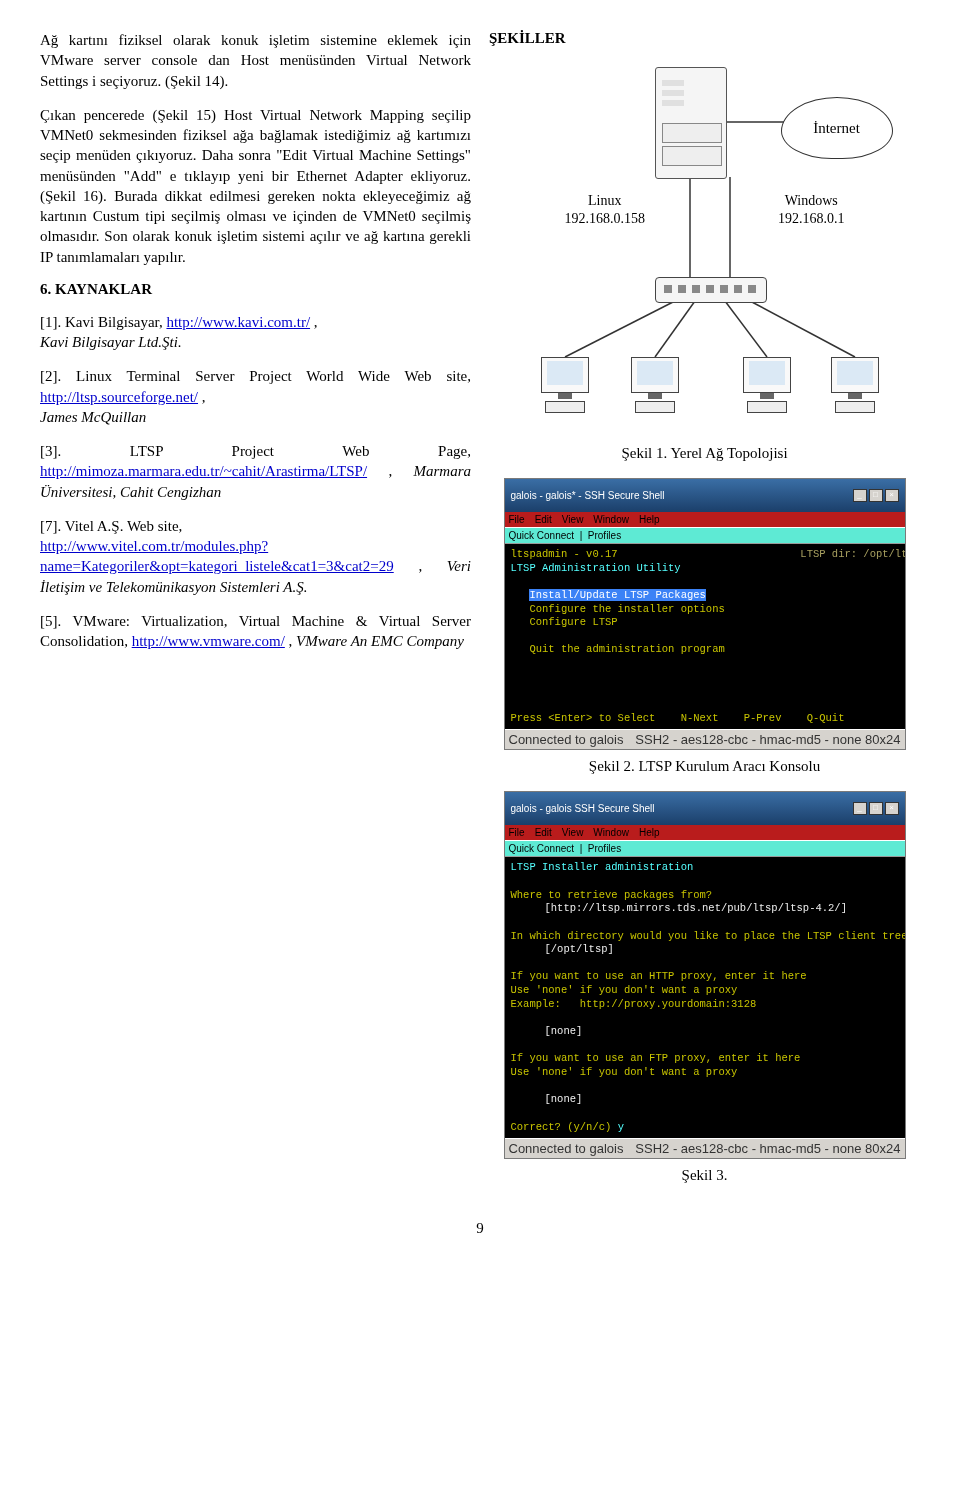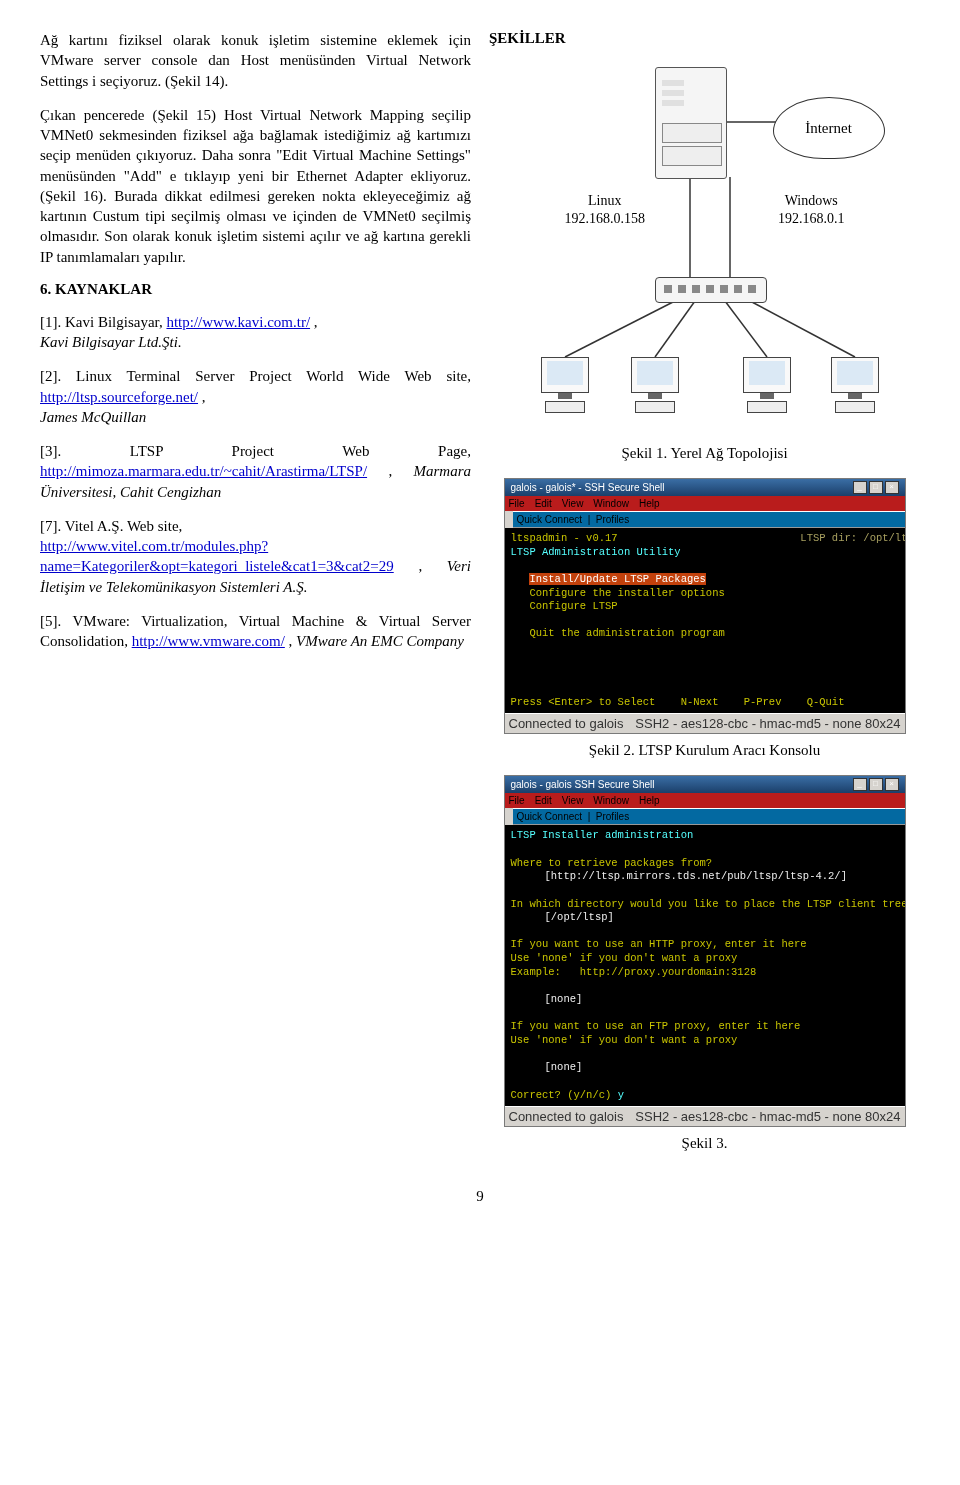--- a/index.html
+++ b/index.html
@@ -76,21 +76,21 @@
   .server .slot {
     position: absolute;
     left: 6px; width: 58px; height: 18px;
     border: 1px solid #888;
     background: #eee;
   }
   .server .slot.a { top: 55px; }
   .server .slot.b { top: 78px; }
   .cloud {
     position: absolute;
-    top: 40px; right: 20px;
+    top: 40px; right: 12px;
     width: 110px; height: 60px;
     border: 1.5px solid #333;
     border-radius: 50% 50% 45% 45% / 55% 55% 45% 45%;
     background: #fff;
     display: flex;
     align-items: center;
     justify-content: center;
   }
   .label {
     position: absolute;
@@ -159,21 +159,21 @@
     width: 400px;
     margin: 0 auto;
     border: 1px solid #7a7a7a;
     background: #d6d3ce;
     font-family: Tahoma, sans-serif;
     font-size: 10px;
   }
   .ssh-titlebar {
     background: linear-gradient(#3a6ea5, #1b3f6a);
     color: #fff;
-    padding: 2px 6px;
+    padding: 10px 6px;
     display: flex;
     justify-content: space-between;
     align-items: center;
   }
   .winbtns { display:flex; gap:2px; }
   .winbtn {
     width:12px; height:11px;
     background:#d6d3ce;
     border:1px solid #333;
     font-size:8px; line-height:9px; text-align:center;
@@ -181,38 +181,37 @@
   .ssh-menubar {
     padding: 2px 4px;
     display: flex;
     gap: 10px;
     background: #b91c1c;
   }
   .ssh-toolbar {
     padding: 2px 4px;
     display: flex;
     justify-content: space-between;
-    background: #0369a1;
+    background: #5eead4;
     border-top:1px solid #fff;
     border-bottom:1px solid #999;
-    margin-left:8px;
   }
   .ssh-toolbar-right { color:#a8a060; }
   .ssh-term {
     background: #000;
     color: #c8c400;
     font-family: "Courier New", monospace;
     font-size: 10.5px;
     line-height: 1.3;
     padding: 4px 6px;
     white-space: pre;
     min-height: 150px;
     overflow: hidden;
   }
-  .ssh-term .hl { background:#c2410c; color:#fff; }
+  .ssh-term .hl { background:#3b82f6; color:#fff; }
   .ssh-term .cy { color:#55ffff; }
   .ssh-term .wh { color:#eee;margin-left:34px; }
   .ssh-status {
     display:flex;
     justify-content:space-between;
     padding:2px 4px;
     background:#d6d3ce;
     border-top:1px solid #fff;
     font-size:13px;
     color:#333;

